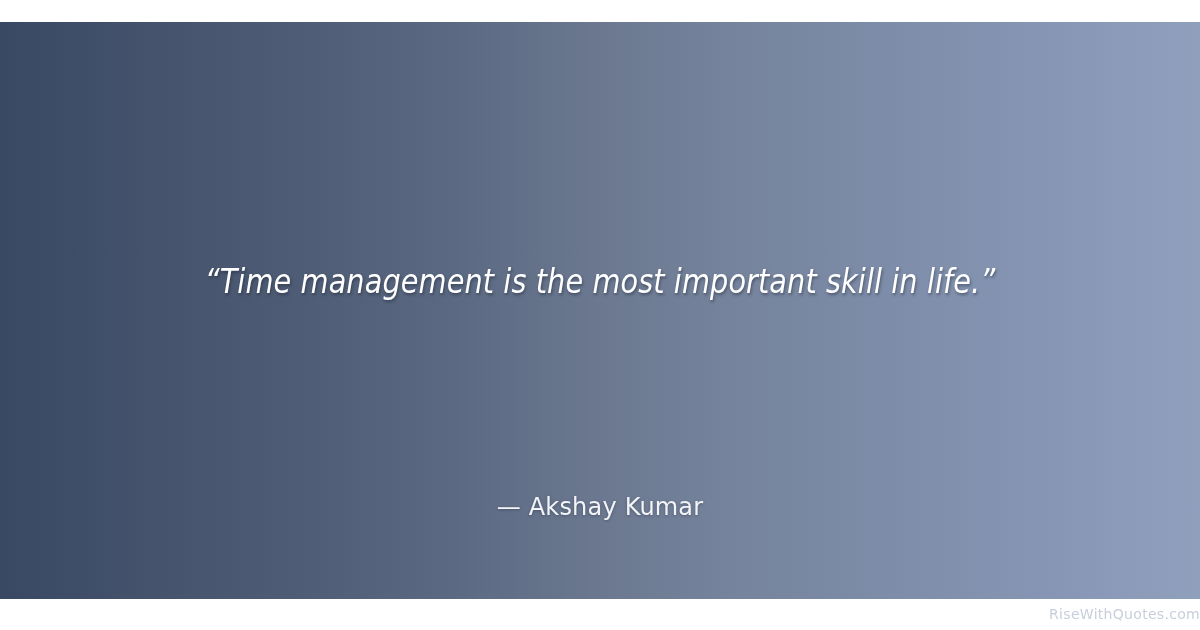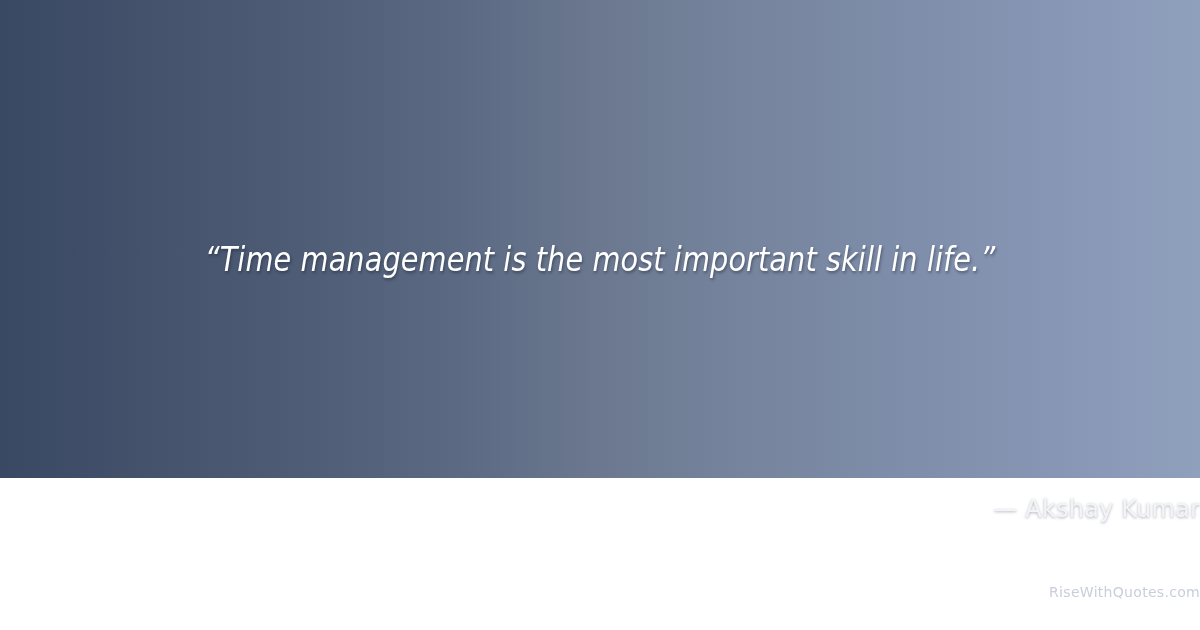--- a/index.html
+++ b/index.html
@@ -11,38 +11,39 @@
   body {
     width: 1200px;
     height: 630px;
     overflow: hidden;
     font-family: "Liberation Sans", sans-serif;
   }
 
   .quote-card {
     position: relative;
     width: 1200px;
-    height: 478px;
+    height: 577px;
     box-sizing: border-box;
     display: flex;
     flex-direction: column;
     align-items: center;
     
     background: linear-gradient(
       90deg,
       #394863 0%,
       #44526c 12%,
       #4e5c75 25%,
       #5b6982 38%,
       #6b7890 50%,
       #76849d 62%,
       #7e8da9 75%,
       #8796b4 88%,
       #8fa0bd 100%
     );
+    margin-top: 22px;
   }
 
   .quote-text {
     position: absolute;
     top: 236px;
     left: 0;
     width: 1200px;
     text-align: center;
     font-family: "DejaVu Sans Condensed", "Liberation Sans Narrow", "Liberation Sans", sans-serif;
     font-size: 34px;
@@ -53,24 +54,24 @@
     color: #ffffff;
     letter-spacing: 0.1px;
     text-shadow: 1px 2px 3px rgba(22, 30, 45, 0.45);
     white-space: nowrap;
     transform: scaleX(0.94);
     transform-origin: center center;
   }
 
   .quote-author {
     position: absolute;
-    top: 494px;
+    top: 470px;
     left: 0;
     width: 1200px;
-    text-align: right;
+    text-align: center;
     font-family: "DejaVu Sans", "Liberation Sans", sans-serif;
     font-size: 24px;
     font-weight: 400;
     font-style: normal;
     line-height: 30px;
     color: #f2f4f8;
     letter-spacing: 0.2px;
     text-shadow: 0 1px 3px rgba(22, 30, 45, 0.35);
     white-space: nowrap;
   }

